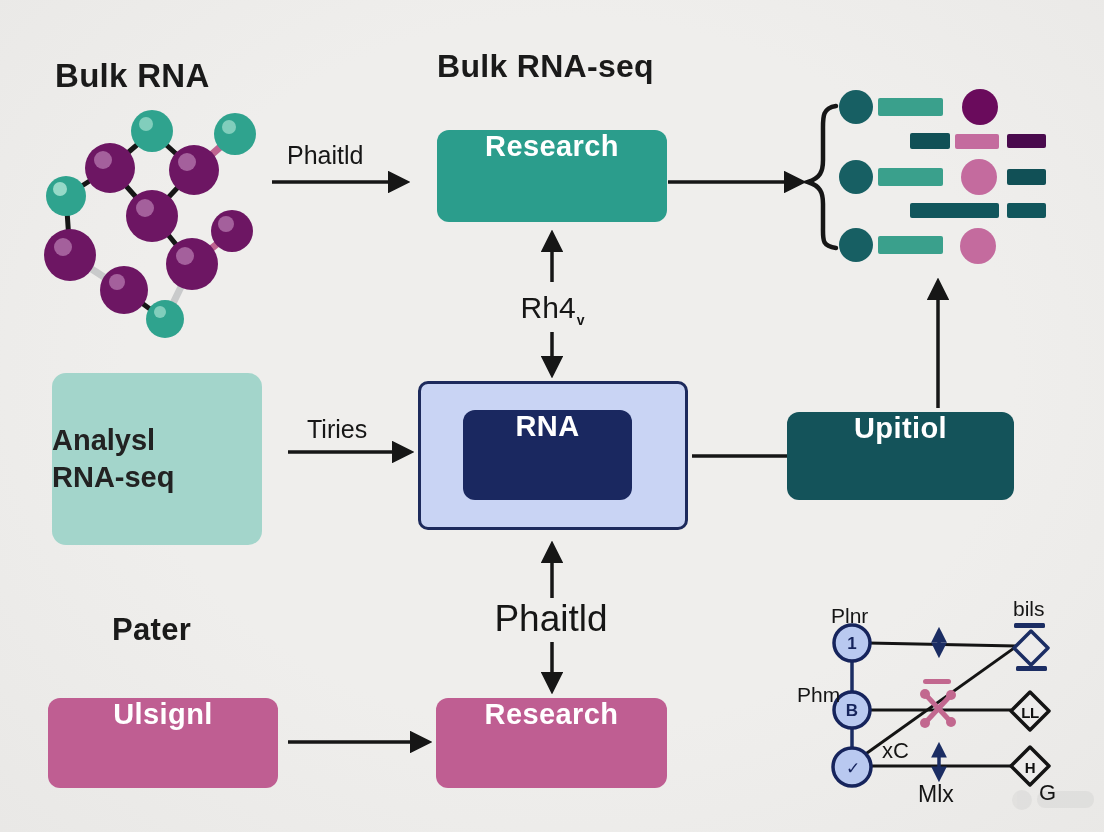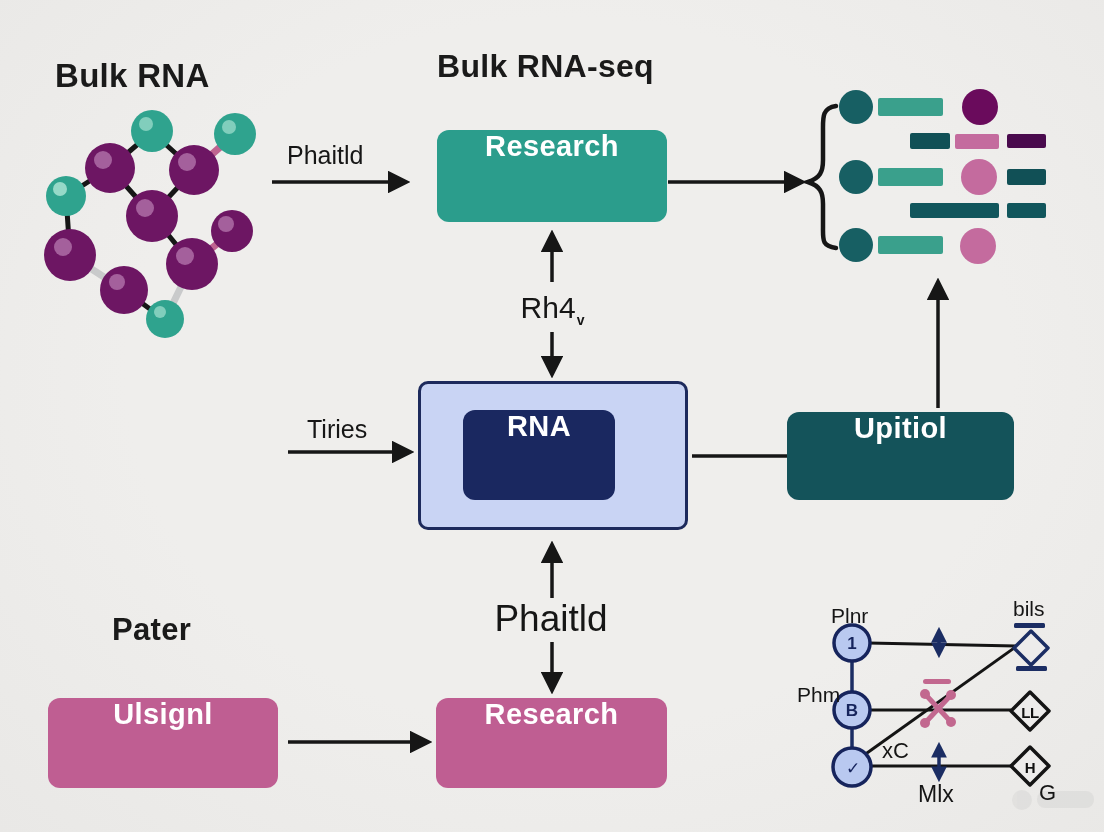--- a/index.html
+++ b/index.html
@@ -141,23 +141,27 @@
   </svg>
 
   <div class="title" style="left:55px;top:57px;font-size:33px;">Bulk RNA</div>
   <div class="title" style="left:437px;top:48px;font-size:32px;">Bulk RNA-seq</div>
   <div class="title" style="left:112px;top:612px;font-size:31px;">Pater</div>
 
   <div class="box teal-box" style="left:437px;top:130px;width:230px;height:92px;">
     <span class="bl">Research</span>
   </div>
 
+  <div class="box seafoam-box" style="left:52px;top:373px;width:210px;height:172px;">
+    <span class="dl">Analysl</span>
+    <span class="dl">RNA-seq</span>
+  </div>
 
   <div class="box rna-outer" style="left:418px;top:381px;width:270px;height:149px;"></div>
-  <div class="box rna-inner" style="left:463px;top:410px;width:152px;height:90px;">
+  <div class="box rna-inner" style="left:463px;top:410px;width:169px;height:90px;">
     <span class="bl">RNA</span>
   </div>
 
   <div class="box darkteal-box" style="left:787px;top:412px;width:227px;height:88px;">
     <span class="bl">Upitiol</span>
   </div>
 
   <div class="box pink-box" style="left:48px;top:698px;width:230px;height:90px;">
     <span class="bl">Ulsignl</span>
   </div>

